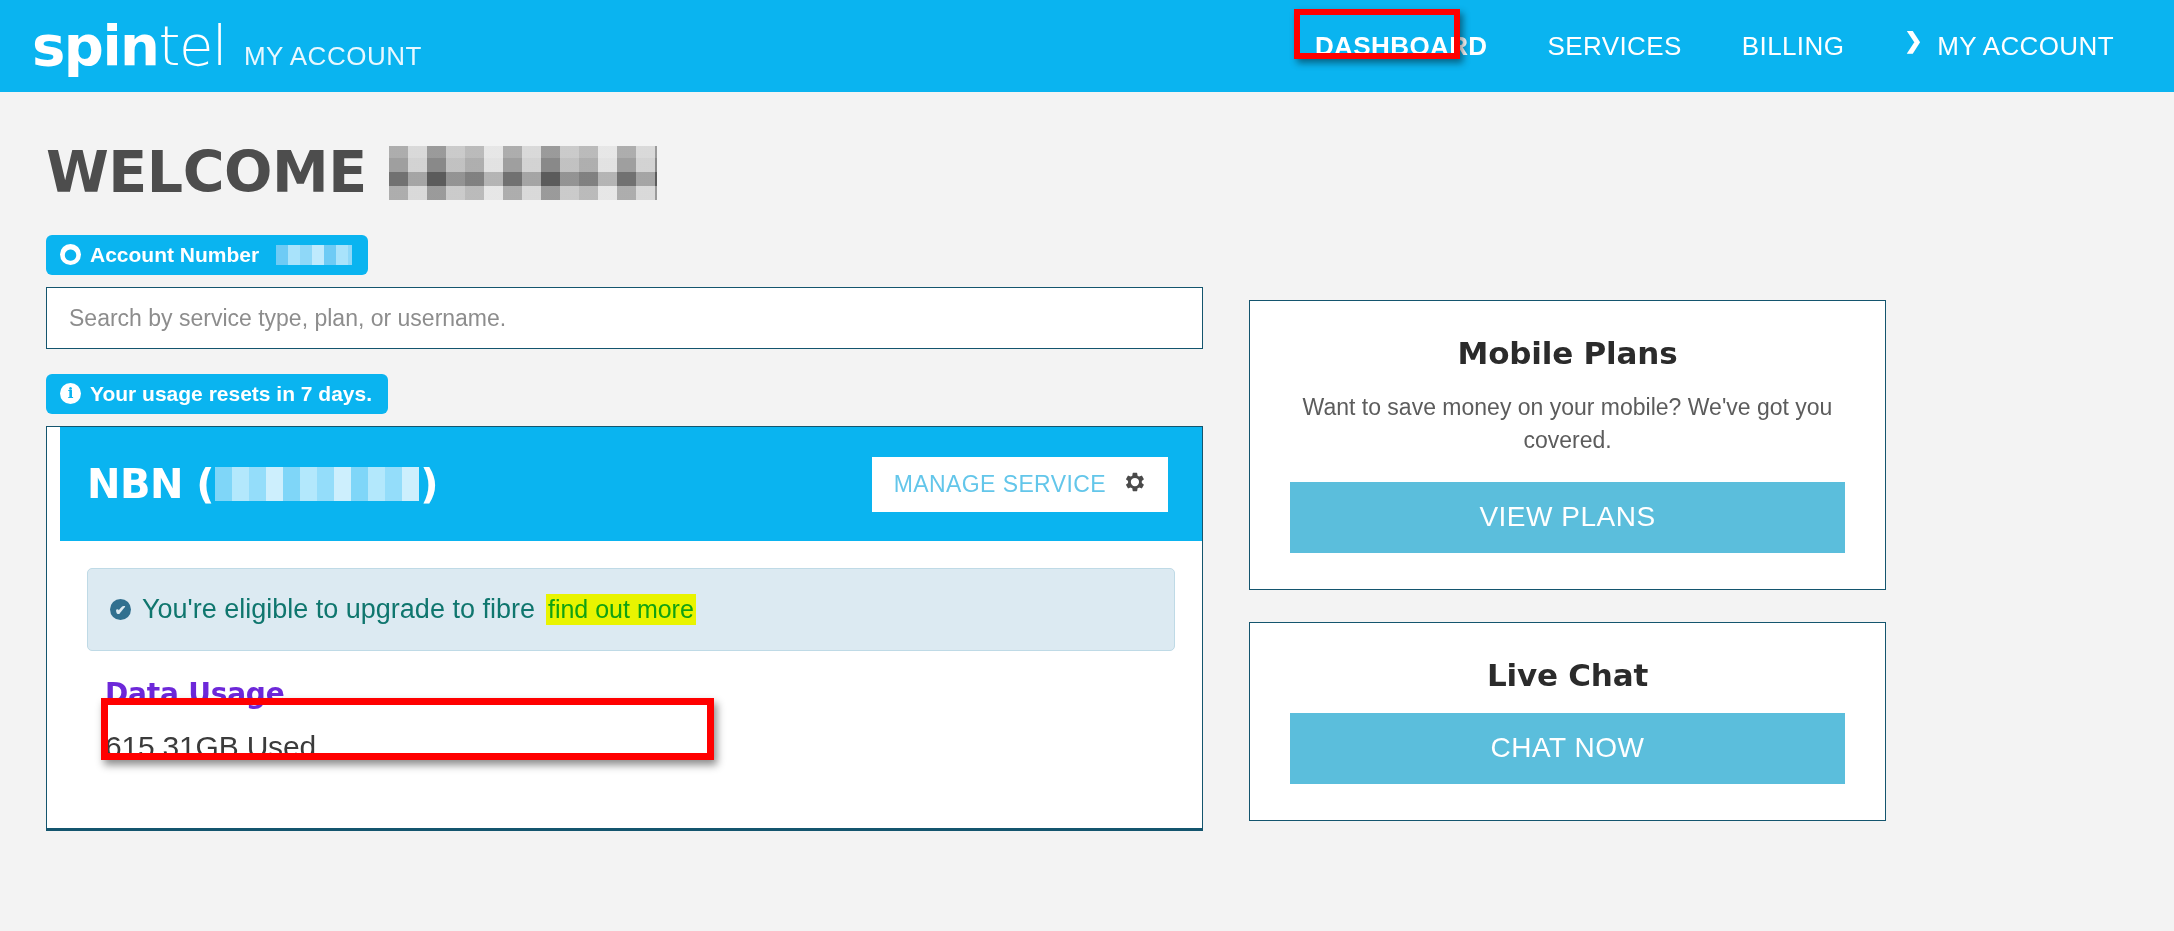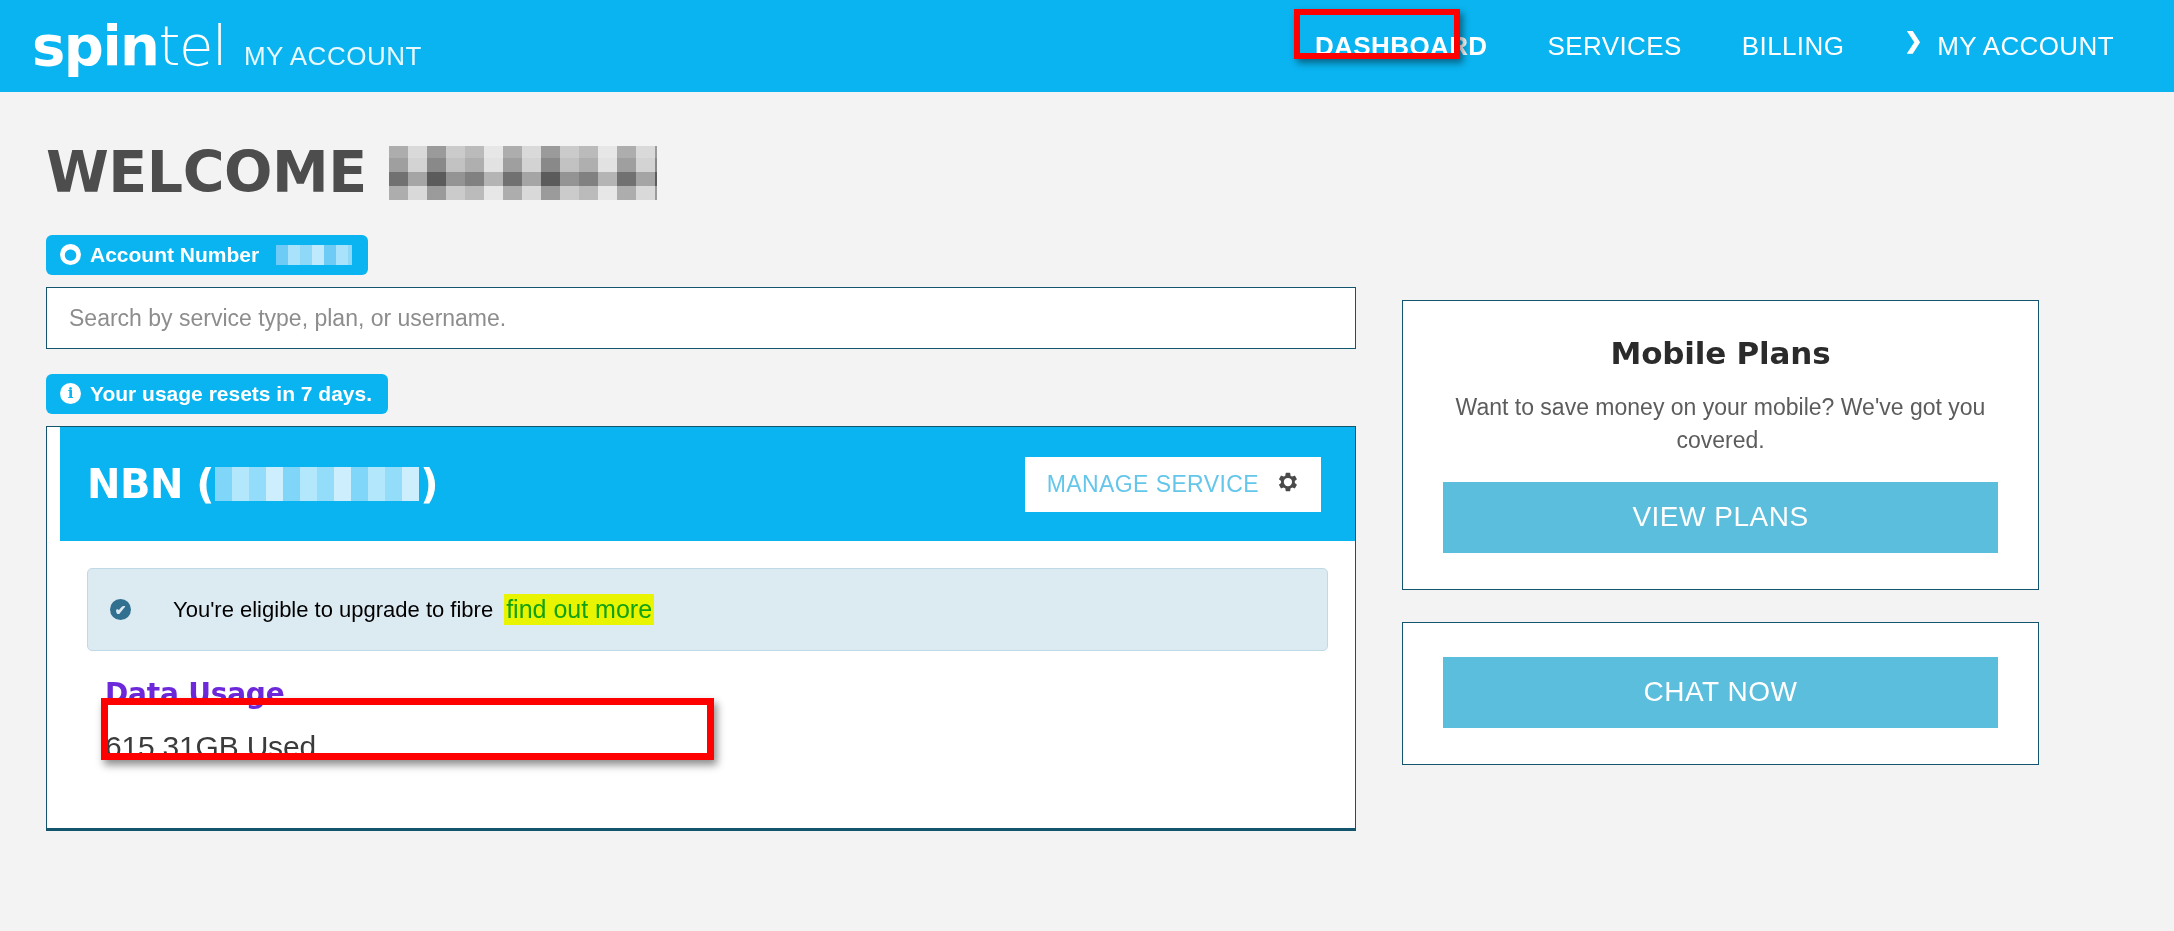--- a/index.html
+++ b/index.html
@@ -175,21 +175,21 @@
     background:
       repeating-linear-gradient(90deg,
         #6ecbf5 0px, #6ecbf5 12px,
         #a9e3fb 12px, #a9e3fb 24px,
         #8fd8f8 24px, #8fd8f8 36px,
         #bfeafd 36px, #bfeafd 48px);
   }
 
   
   .columns { display: flex; gap: 46px; align-items: flex-start; }
-  .col-left { width: 1310px; flex: none; }
+  .col-left { width: 1157px; flex: none; }
   .col-right { width: 637px; flex: none; padding-top: 13px; }
 
   
   .search-box {
     width: 100%;
     height: 62px;
     background: #ffffff;
     border: 1px solid #14556e;
     padding: 0 22px;
     font-family: "Liberation Sans", sans-serif;
@@ -277,24 +277,23 @@
     color: #dceaf2;
     display: inline-flex;
     align-items: center;
     justify-content: center;
     font-size: 14px;
     font-weight: 700;
     flex: none;
     line-height: 1;
   }
   .alert-text {
-    color: #000000;
-    font-size: 22px;
+    color: #0f766e;
+    font-size: 27px;
     white-space: nowrap;
-    margin-left: 31px;
   }
   .alert-link {
     background: #e9f400;
     color: #11a211;
     font-size: 25px;
     text-decoration: none;
     padding: 1px 2px;
     cursor: pointer;
   }
 
@@ -453,20 +452,21 @@
 
     <div class="col-right">
 
       <div class="promo-card">
         <div class="promo-title">Mobile Plans</div>
         <div class="promo-text">Want to save money on your mobile? We've got you covered.</div>
         <button class="promo-btn">VIEW PLANS</button>
       </div>
 
       <div class="promo-card">
+        <div class="promo-title">Live Chat</div>
         <button class="promo-btn">CHAT NOW</button>
       </div>
 
     </div>
   </div>
 
   <div class="annot-alert"></div>
 </div>
 
 </body></html>

